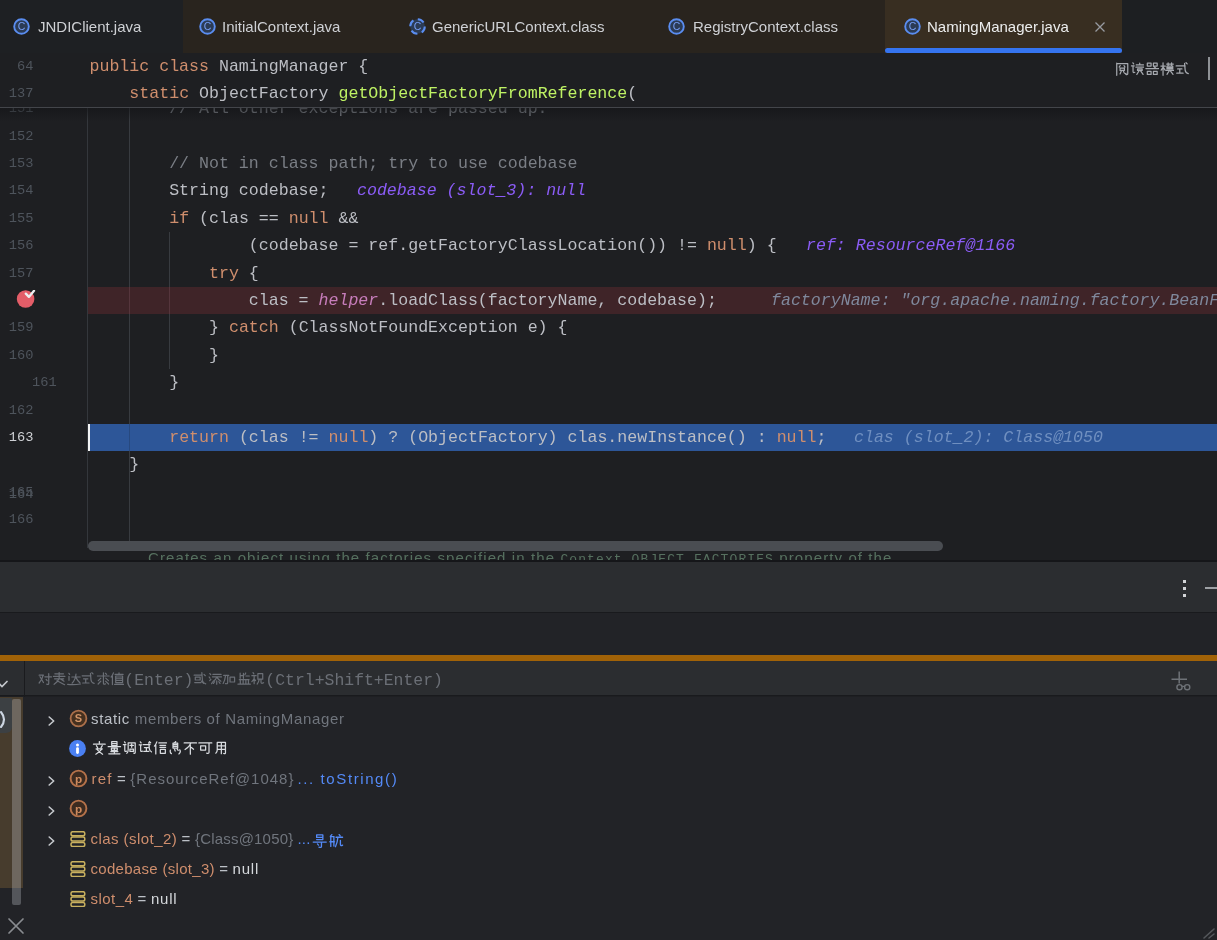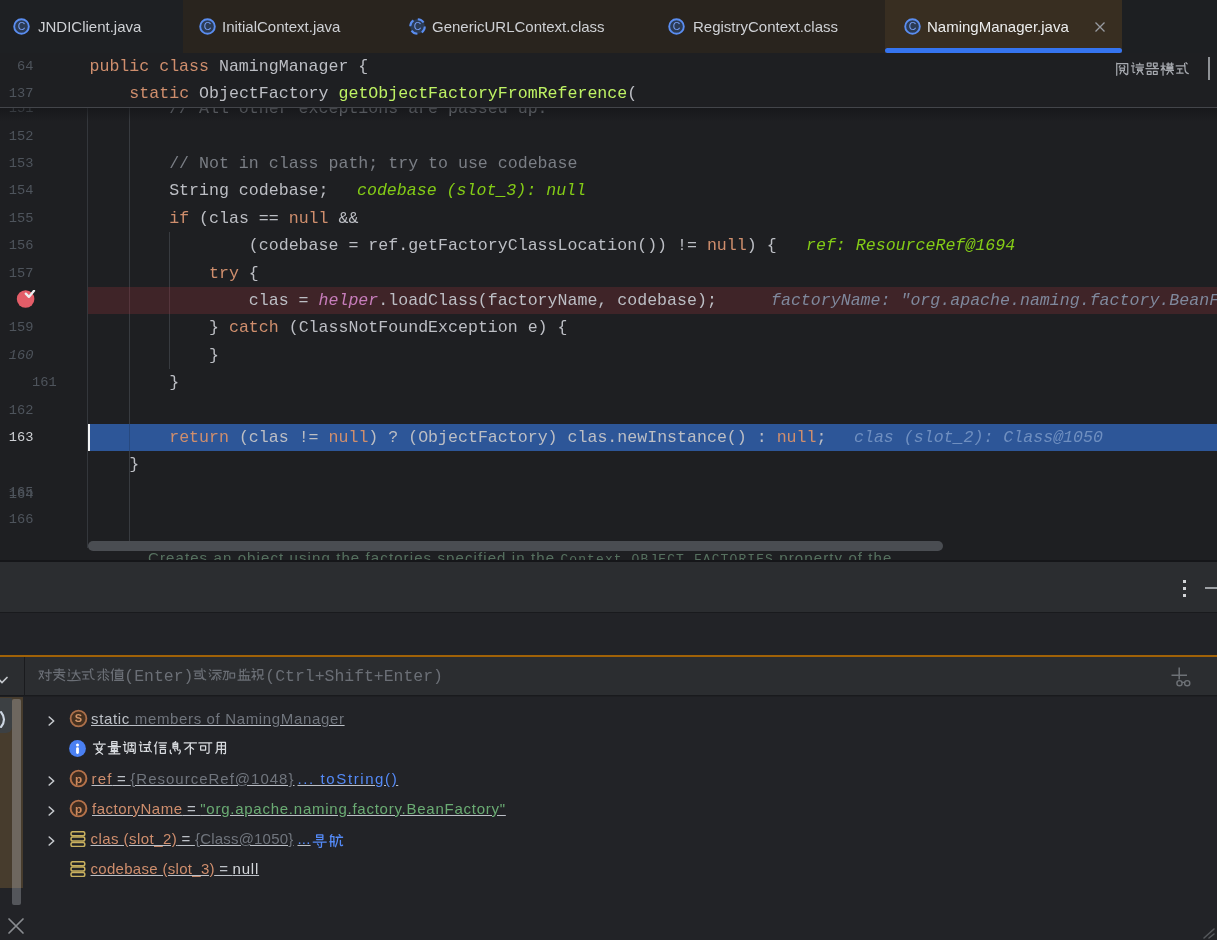--- a/index.html
+++ b/index.html
@@ -19,30 +19,30 @@
   #editor { position:absolute; top:108px; left:0; width:1217px; height:454px; background:#1e1f22;
             overflow:hidden; }
   .cl { position:absolute; left:0; width:1217px; height:27.4px; line-height:27.4px;
         font-size:16.6px; color:#bcbec4; white-space:pre; }
   .num { position:absolute; left:0; width:33.5px; height:27.4px; line-height:27.4px;
          font-size:13.7px; color:#4e545c; text-align:right; }
   .k { color:#cf8e6d; }
   .c { color:#7a7e85; }
   .m { color:#bef264; }
   .hint { position:absolute; font-style:italic; font-size:16.6px; line-height:27.4px;
-          color:#84cc16; white-space:pre; }
+          color:#8b5cf6; white-space:pre; }
   
   #toolbar { position:absolute; top:562px; left:0; width:1217px; height:50px; background:#2b2d30; }
   #band    { position:absolute; top:613px; left:0; width:1217px; height:42px; background:#222327; }
   #inputrow{ position:absolute; top:655px; left:0; width:1217px; height:41px; background:#2b2d30;
-             border-top:2px solid #a16207; border-bottom:1px solid #191a1d;font-family:Liberation Mono, monospace; }
+             border-top:6px solid #a16207; border-bottom:1px solid #191a1d;font-family:Liberation Mono, monospace; }
   #tree    { position:absolute; top:697px; left:0; width:1217px; height:243px; background:#222327; }
   .trow { position:absolute; left:0; width:1217px; height:30px; }
   .tt { position:absolute; top:5px; font-family:"Liberation Sans", sans-serif; font-size:15px;
-        letter-spacing:0.2px; color:#bcc0c7; white-space:pre;text-decoration:underline; }
+        letter-spacing:0.2px; color:#bcc0c7; white-space:pre; }
   .gray { color:#70757d; }
   .blue { color:#548af7; }
   .orange { color:#cf8e6d; }
   .white2 { color:#d5d8dc; }
 </style>
 </head>
 <body>
 <div id="root">
 
   <div id="tabbar">
@@ -116,21 +116,21 @@
     <div class="abs" style="left:88px; top:316.4px; width:2px; height:26.6px; background:#f2f3f4;"></div>
 
     <div class="num" style="top:-12.8px;">151</div>
     <div class="num" style="top:14.6px;">152</div>
     <div class="num" style="top:42px;">153</div>
     <div class="num" style="top:69.4px;">154</div>
     <div class="num" style="top:96.8px;">155</div>
     <div class="num" style="top:124.2px;">156</div>
     <div class="num" style="top:151.6px;">157</div>
     <div class="num" style="top:206.4px;">159</div>
-    <div class="num" style="top:233.8px;font-style:italic;">160</div>
+    <div class="num" style="top:233.8px;">160</div>
     <div class="num" style="top:261.2px;padding-left:32px;">161</div>
     <div class="num" style="top:288.6px;text-align:right;">162</div>
     <div class="num" style="top:316px; color:#ced0d4;">163</div>
     <div class="num" style="top:343.4px;margin-top:30px;">164</div>
     <div class="num" style="top:370.8px;">165</div>
     <div class="num" style="top:398.2px;">166</div>
 
     <svg class="abs" style="left:16px; top:182px;" width="22" height="20" viewBox="0 0 22 20">
       <circle cx="9.6" cy="9" r="8.8" fill="#e35d68"></circle>
       <path d="M9.8 3.6 L12.9 6.9 L18 0.8" stroke="#eceeef" stroke-width="2.3" fill="none" stroke-linecap="round" stroke-linejoin="round"></path>
@@ -143,21 +143,21 @@
     <div class="cl" style="left:89.5px; top:124.2px;">                (codebase = ref.getFactoryClassLocation()) != <span class="k">null</span>) {</div>
     <div class="cl" style="left:89.5px; top:151.6px;">            <span class="k">try</span> {</div>
     <div class="cl" style="left:89.5px; top:179px;">                clas = <span style="color:#c77dbb;font-style:italic">helper</span>.loadClass(factoryName, codebase);</div>
     <div class="cl" style="left:89.5px; top:206.4px;">            } <span class="k">catch</span> (ClassNotFoundException e) {</div>
     <div class="cl" style="left:89.5px; top:233.8px;">            }</div>
     <div class="cl" style="left:89.5px; top:261.2px;">        }</div>
     <div class="cl" style="left:89.5px; top:316px;">        <span class="k">return</span> (clas != <span class="k">null</span>) ? (ObjectFactory) clas.newInstance() : <span class="k">null</span>;</div>
     <div class="cl" style="left:89.5px; top:343.4px;">    }</div>
 
     <div class="hint" style="left:357px; top:69.4px;">codebase (slot_3): null</div>
-    <div class="hint" style="left:806px; top:124.2px;">ref: ResourceRef@1694</div>
+    <div class="hint" style="left:806px; top:124.2px;">ref: ResourceRef@1166</div>
     <div class="hint" style="left:771px; top:179px; color:#7f889c;">factoryName: "org.apache.naming.factory.BeanFac</div>
     <div class="hint" style="left:854px; top:316px; color:#6f8fc0;">clas (slot_2): Class@1050</div>
 
     <div class="abs" style="left:148px; top:441px; font-family:'Liberation Sans',sans-serif; font-size:15px; letter-spacing:1.1px; color:#56705f; white-space:pre;">Creates an object using the factories specified in the <span style="font-family:'Liberation Mono',monospace;font-size:13px;">Context.OBJECT_FACTORIES</span> property of the</div>
 
     <div class="abs" style="left:88px; top:433px; width:855px; height:10px; background:#4a4d52; border-radius:5px; z-index:5;"></div>
 
   </div>
 
   <div class="abs" style="left:1207.5px; top:57px; width:2.5px; height:23px; background:#8f9296;"></div>
@@ -264,21 +264,20 @@
     </div>
 
     <div class="trow" style="top:103px;">
       <svg class="abs" style="left:46px; top:5px;" width="11" height="12" viewBox="0 0 11 12">
           <path d="M3.2 2 L7.7 6 L3.2 10" stroke="#c6c9cd" stroke-width="1.6" fill="none" stroke-linecap="round" stroke-linejoin="round"></path>
         </svg>
       <svg class="abs" style="left:69px; top:-1px;" width="19" height="19" viewBox="0 0 19 19">
         <circle cx="9.5" cy="9.5" r="7.9" fill="#3c2b20" stroke="#b5724a" stroke-width="1.9"></circle>
         <text x="9.5" y="13.6" font-family="Liberation Sans" font-size="11.8" font-weight="bold" fill="#cd8a5e" text-anchor="middle">p</text>
       </svg>
-      <div class="tt" style="left:92px; top:0;"><span class="orange" style="letter-spacing:0.5px">factoryName</span> = <span style="color:#6aab73;letter-spacing:0.75px">"org.apache.naming.factory.BeanFactory"</span></div>
     </div>
 
     <div class="trow" style="top:133px;">
       <svg class="abs" style="left:46px; top:5px;" width="11" height="12" viewBox="0 0 11 12">
           <path d="M3.2 2 L7.7 6 L3.2 10" stroke="#c6c9cd" stroke-width="1.6" fill="none" stroke-linecap="round" stroke-linejoin="round"></path>
         </svg>
       <svg class="abs" style="left:70px; top:1px;" width="16" height="16" viewBox="0 0 16 16">
         <rect x="1" y="0.7" width="13.8" height="4" rx="1.8" fill="none" stroke="#c9b15f" stroke-width="1.5"></rect>
         <rect x="1" y="6.1" width="13.8" height="4" rx="1.8" fill="none" stroke="#c9b15f" stroke-width="1.5"></rect>
         <rect x="1" y="11.5" width="13.8" height="4" rx="1.8" fill="none" stroke="#c9b15f" stroke-width="1.5"></rect>
@@ -294,20 +293,28 @@
 
     <div class="trow" style="top:163px;">
       <svg class="abs" style="left:70px; top:1px;" width="16" height="16" viewBox="0 0 16 16">
         <rect x="1" y="0.7" width="13.8" height="4" rx="1.8" fill="none" stroke="#c9b15f" stroke-width="1.5"></rect>
         <rect x="1" y="6.1" width="13.8" height="4" rx="1.8" fill="none" stroke="#c9b15f" stroke-width="1.5"></rect>
         <rect x="1" y="11.5" width="13.8" height="4" rx="1.8" fill="none" stroke="#c9b15f" stroke-width="1.5"></rect>
       </svg>
       <div class="tt" style="left:90.5px; top:0;"><span class="orange" style="letter-spacing:0.3px">codebase (slot_3)</span> = <span class="white2" style="letter-spacing:0.8px">null</span></div>
     </div>
 
+    <div class="trow" style="top:193px;">
+      <svg class="abs" style="left:70px; top:1px;" width="16" height="16" viewBox="0 0 16 16">
+        <rect x="1" y="0.7" width="13.8" height="4" rx="1.8" fill="none" stroke="#c9b15f" stroke-width="1.5"></rect>
+        <rect x="1" y="6.1" width="13.8" height="4" rx="1.8" fill="none" stroke="#c9b15f" stroke-width="1.5"></rect>
+        <rect x="1" y="11.5" width="13.8" height="4" rx="1.8" fill="none" stroke="#c9b15f" stroke-width="1.5"></rect>
+      </svg>
+      <div class="tt" style="left:90.5px; top:0;"><span class="orange" style="letter-spacing:0.45px">slot_4</span> = <span class="white2" style="letter-spacing:0.8px">null</span></div>
+    </div>
   </div>
 
   <div class="abs" style="left:0; top:697px; width:22.5px; height:191px; background:#473c2d;"></div>
   <div class="abs" style="left:0; top:698px; width:11.5px; height:35px; background:#3c4043; border-radius:0 0 6px 0;"></div>
   <svg class="abs" style="left:-2px; top:710px;" width="10" height="20" viewBox="0 0 10 20">
     <path d="M3 2 Q9 9.5 3 17" stroke="#cdd6e2" stroke-width="2.1" fill="none" stroke-linecap="round"></path>
   </svg>
   <div class="abs" style="left:11.5px; top:699px; width:9.5px; height:206px; background:rgba(203,206,211,0.30); border-radius:2px;"></div>
   <svg class="abs" style="left:7px; top:917px;" width="18" height="18" viewBox="0 0 18 18">
     <path d="M2 2 L16 16 M16 2 L2 16" stroke="#898c90" stroke-width="1.7" fill="none" stroke-linecap="round"></path>

